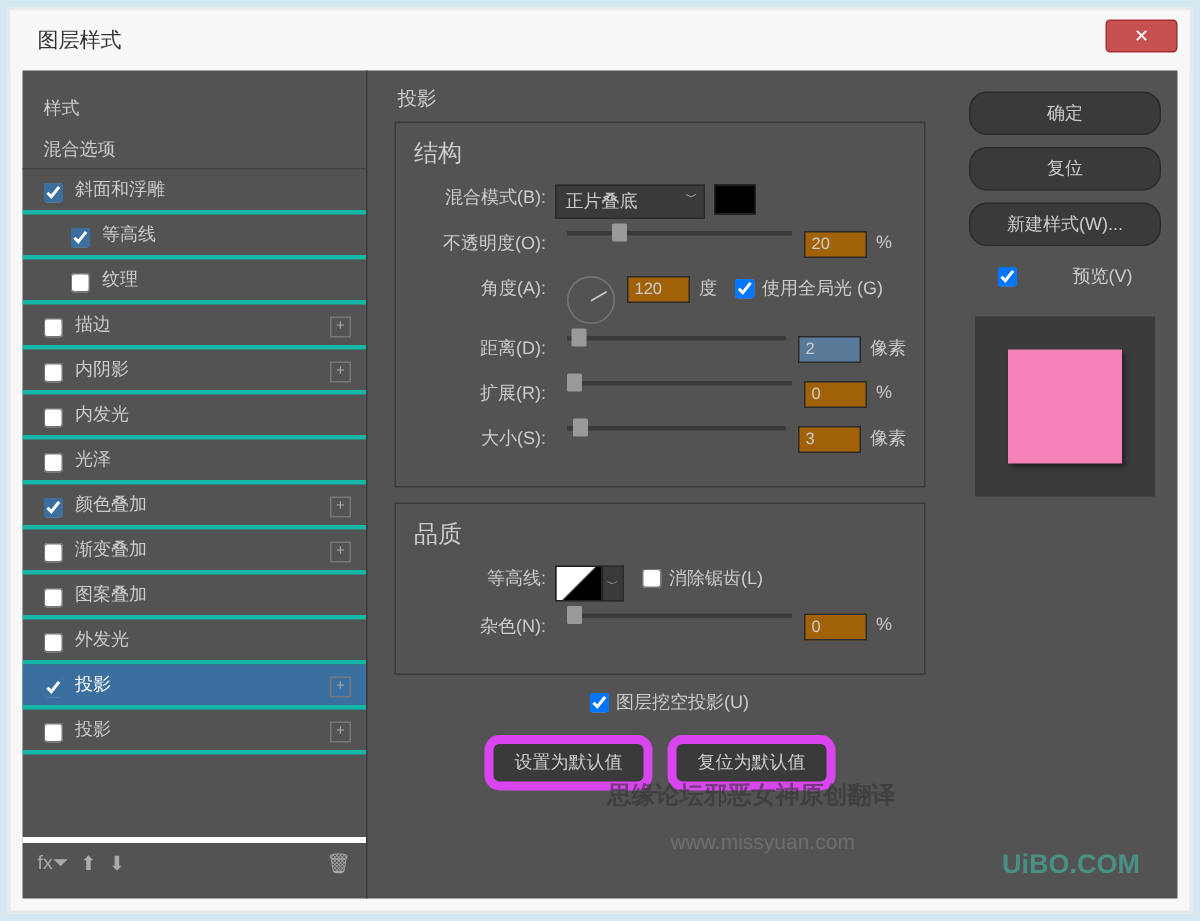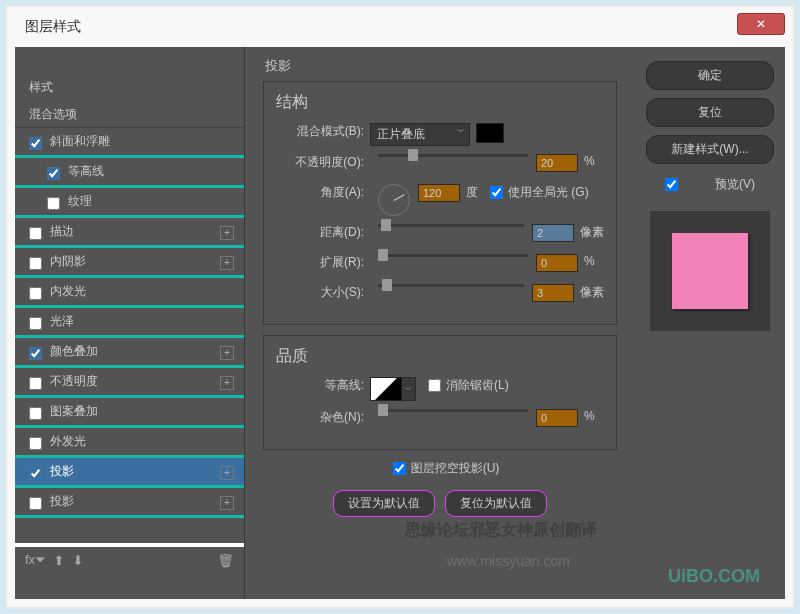--- a/index.html
+++ b/index.html
@@ -6,21 +6,21 @@
 body { font-family: "Microsoft YaHei", sans-serif; background: #d4e8f2; width: 800px; height: 614px; position: relative; overflow: hidden; }
 
 .outer-frame { position: absolute; top: 5px; left: 5px; width: 790px; height: 604px; border: 2px solid #e8e8e8; background: #f8f8f8; }
 
 .titlebar { height: 40px; background: #f8f8f8; display: flex; align-items: center; padding: 0 10px; position: relative; }
 .titlebar-title { font-size: 14px; color: #333; padding: 4px 8px; }
 .close-btn { position: absolute; right: 8px; top: 6px; width: 48px; height: 22px; background: #c75050; border-radius: 3px; display: flex; align-items: center; justify-content: center; color: #fff; font-size: 12px; cursor: pointer; border: 1px solid #a03030; }
 
 .dialog-body { background: #535353; margin: 0 8px 8px 8px; height: 552px; position: relative; display: flex; }
 
-.sidebar { width: 230px; padding: 26px 0; border-right: 1px solid #3a3a3a; display: flex; flex-direction: column; }
+.sidebar { width: 230px; padding: 11px 0; border-right: 1px solid #3a3a3a; display: flex; flex-direction: column; }
 .sidebar-header { color: #ccc; font-size: 12px; padding: 6px 14px; }
 .sidebar-sub { color: #ccc; font-size: 12px; padding: 4px 14px; border-bottom: 1px solid #444; }
 
 .style-list { flex: 1; overflow: hidden; }
 .style-row { display: flex; align-items: flex-end; padding: 5px 10px 5px 14px; color: #ccc; font-size: 12px; border-bottom: 3px solid #14b8a6; position: relative; cursor: pointer; }
 .style-row.selected { background: #3b6fa0; color: #fff; }
 .style-row input[type="checkbox"] { margin-right: 8px; width: 13px; height: 13px; accent-color: #3b6fa0; }
 .style-row .indent { margin-left: 18px; }
 .plus-icon { position: absolute; right: 10px; width: 14px; height: 14px; border: 1px solid #777; display: flex; align-items: center; justify-content: center; font-size: 10px; color: #aaa; line-height: 1; }
 
@@ -48,21 +48,21 @@
 .angle-dial::after { content: ""; position: absolute; width: 12px; height: 1px; background: #ccc; top: 50%; left: 50%; transform-origin: left center; transform: rotate(-30deg); }
 
 .contour-swatch { width: 32px; height: 24px; background: linear-gradient(135deg, #fff 48%, #000 52%); border: 1px solid #222; }
 .contour-wrap { display: flex; align-items: center; }
 .contour-arrow { width: 14px; height: 24px; background: #3a3a3a; border: 1px solid #2a2a2a; border-left: none; display: flex; align-items: center; justify-content: center; font-size: 8px; color: #aaa; }
 
 .checkbox-inline { display: flex; align-items: center; margin-left: 12px; }
 .checkbox-inline input { margin-right: 5px; }
 
 .button-row { display: flex; gap: 10px; justify-content: center; margin-top: 8px; }
-.ps-button { background: #3a3a3a; border: 1px solid #d946ef; color: #ccc; padding: 4px 14px; font-size: 12px; border-radius: 10px; cursor: pointer; }
+.ps-button { background: #3a3a3a; border: 6px solid #d946ef; color: #ccc; padding: 4px 14px; font-size: 12px; border-radius: 10px; cursor: pointer; }
 
 .right-panel { width: 150px; padding: 14px 12px; display: flex; flex-direction: column; align-items: center; gap: 8px; }
 .right-btn { width: 128px; background: #3a3a3a; border: 1px solid #2a2a2a; color: #ccc; padding: 5px; font-size: 12px; border-radius: 12px; cursor: pointer; text-align: center; }
 .preview-check { display: flex; align-items: center; color: #ccc; font-size: 12px; margin-top: 4px; gap: 32px; }
 .preview-check input { margin-right: 5px; }
 .preview-swatch { width: 120px; height: 120px; background: #3a3a3a; margin-top: 10px; display: flex; align-items: center; justify-content: center; }
 .preview-inner { width: 76px; height: 76px; background: #f282b7; box-shadow: 2px 2px 3px rgba(0,0,0,0.4); }
 
 .watermark1 { position: absolute; bottom: 58px; left: 390px; color: #333; font-size: 16px; font-weight: bold; opacity: 0.6; }
 .watermark2 { position: absolute; bottom: 30px; left: 432px; color: #888; font-size: 14px; opacity: 0.5; }
@@ -118,21 +118,21 @@
           <input type="checkbox" style="">
           <span>光泽</span>
         </div>
         <div class="style-row">
           <input type="checkbox" checked="" style="">
           <span>颜色叠加</span>
           <span class="plus-icon">+</span>
         </div>
         <div class="style-row">
           <input type="checkbox" style="">
-          <span>不透明度</span>
+          <span>渐变叠加</span>
           <span class="plus-icon">+</span>
         </div>
         <div class="style-row">
           <input type="checkbox" style="">
           <span>图案叠加</span>
         </div>
         <div class="style-row">
           <input type="checkbox" style="">
           <span>外发光</span>
         </div>

